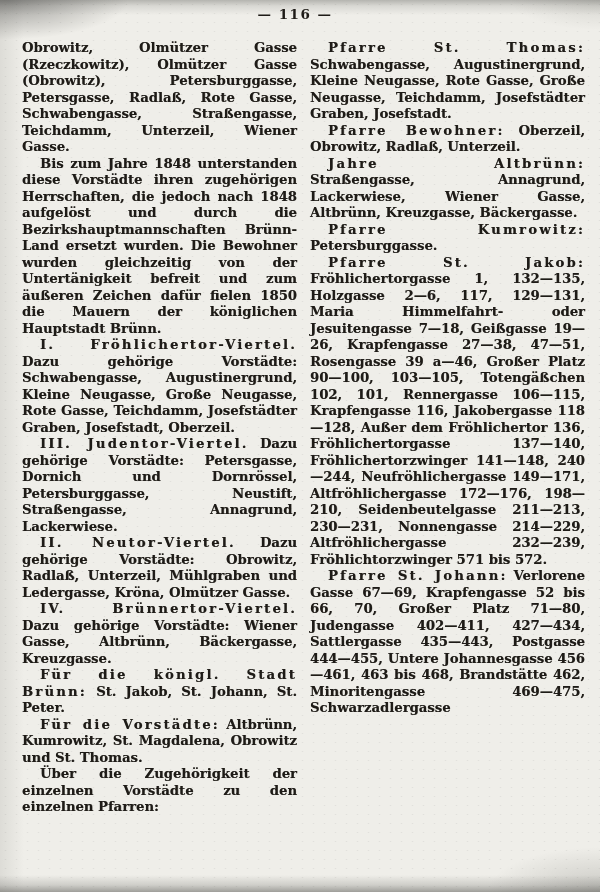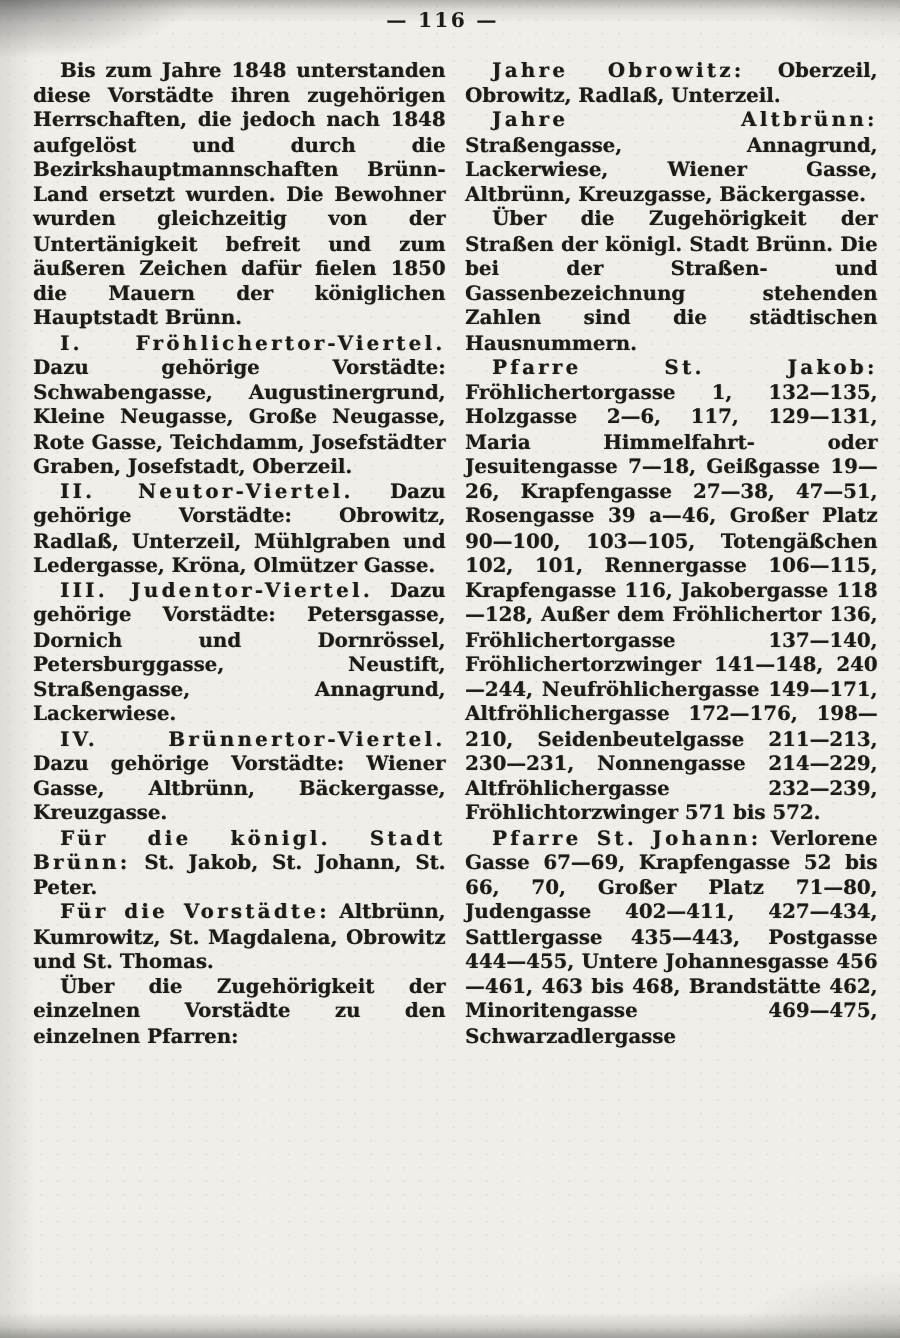--- a/index.html
+++ b/index.html
@@ -45,30 +45,32 @@
   .para.noindent{text-indent:0;}
   .lead{letter-spacing:2.2px;word-spacing:2px;}
 </style>
 </head>
 <body>
 
 <div class="page">
   <div class="page-number">— 116 —</div>
   <div class="columns">
     <div class="column">
+        <p class="para noindent">Obrowitz, Olmützer Gasse (Rzeczkowitz), Olmützer Gasse (Obrowitz), Petersburggasse, Petersgasse, Radlaß, Rote Gasse, Schwabengasse, Straßengasse, Teichdamm, Unterzeil, Wiener Gasse.</p>
         <p class="para">Bis zum Jahre 1848 unterstanden diese Vorstädte ihren zugehörigen Herrschaften, die jedoch nach 1848 aufgelöst und durch die Bezirkshauptmannschaften Brünn-Land ersetzt wurden. Die Bewohner wurden gleichzeitig von der Untertänigkeit befreit und zum äußeren Zeichen dafür fielen 1850 die Mauern der königlichen Hauptstadt Brünn.</p>
         <p class="para"><span class="lead">I. Fröhlichertor-Viertel.</span> Dazu gehörige Vorstädte: Schwabengasse, Augustinergrund, Kleine Neugasse, Große Neugasse, Rote Gasse, Teichdamm, Josefstädter Graben, Josefstadt, Oberzeil.</p>
+        <p class="para"><span class="lead">III. Judentor-Viertel.</span> Dazu gehörige Vorstädte: Petersgasse, Dornich und Dornrössel, Petersburggasse, Neustift, Straßengasse, Annagrund, Lackerwiese.</p>
         <p class="para"><span class="lead">II. Neutor-Viertel.</span> Dazu gehörige Vorstädte: Obrowitz, Radlaß, Unterzeil, Mühlgraben und Ledergasse, Kröna, Olmützer Gasse.</p>
-        <p class="para"><span class="lead">III. Judentor-Viertel.</span> Dazu gehörige Vorstädte: Petersgasse, Dornich und Dornrössel, Petersburggasse, Neustift, Straßengasse, Annagrund, Lackerwiese.</p>
         <p class="para"><span class="lead">IV. Brünnertor-Viertel.</span> Dazu gehörige Vorstädte: Wiener Gasse, Altbrünn, Bäckergasse, Kreuzgasse.</p>
         <p class="para"><span class="lead">Für die königl. Stadt Brünn:</span> St. Jakob, St. Johann, St. Peter.</p>
         <p class="para"><span class="lead">Für die Vorstädte:</span> Altbrünn, Kumrowitz, St. Magdalena, Obrowitz und St. Thomas.</p>
         <p class="para">Über die Zugehörigkeit der einzelnen Vorstädte zu den einzelnen Pfarren:</p>
       </div>
     <div class="column">
-        <p class="para"><span class="lead">Jahre Obrowitz:</span> Oberzeil, Obrowitz, Radlaß, Unterzeil.</p>
+        <p class="para"><span class="lead">Pfarre St. Thomas:</span> Schwabengasse, Augustinergrund, Kleine Neugasse, Rote Gasse, Große Neugasse, Teichdamm, Josefstädter Graben, Josefstadt.</p>
+        <p class="para"><span class="lead">Pfarre Bewohner:</span> Oberzeil, Obrowitz, Radlaß, Unterzeil.</p>
         <p class="para"><span class="lead">Jahre Altbrünn:</span> Straßengasse, Annagrund, Lackerwiese, Wiener Gasse, Altbrünn, Kreuzgasse, Bäckergasse.</p>
-        <p class="para">Über die Zugehörigkeit der Straßen der königl. Stadt Brünn. Die bei der Straßen- und Gassenbezeichnung stehenden Zahlen sind die städtischen Hausnummern.</p>
+        <p class="para"><span class="lead">Pfarre Kumrowitz:</span> Petersburggasse.</p>
         <p class="para"><span class="lead">Pfarre St. Jakob:</span> Fröhlichertorgasse 1, 132—135, Holzgasse 2—6, 117, 129—131, Maria Himmelfahrt- oder Jesuitengasse 7—18, Geißgasse 19—26, Krapfengasse 27—38, 47—51, Rosengasse 39 a—46, Großer Platz 90—100, 103—105, Totengäßchen 102, 101, Rennergasse 106—115, Krapfengasse 116, Jakobergasse 118—128, Außer dem Fröhlichertor 136, Fröhlichertorgasse 137—140, Fröhlichertorzwinger 141—148, 240—244, Neufröhlichergasse 149—171, Altfröhlichergasse 172—176, 198—210, Seidenbeutelgasse 211—213, 230—231, Nonnengasse 214—229, Altfröhlichergasse 232—239, Fröhlichtorzwinger 571 bis 572.</p>
         <p class="para"><span class="lead">Pfarre St. Johann:</span> Verlorene Gasse 67—69, Krapfengasse 52 bis 66, 70, Großer Platz 71—80, Judengasse 402—411, 427—434, Sattlergasse 435—443, Postgasse 444—455, Untere Johannesgasse 456—461, 463 bis 468, Brandstätte 462, Minoritengasse 469—475, Schwarzadlergasse</p>
       </div>
   </div>
 </div>
 
 </body></html>

